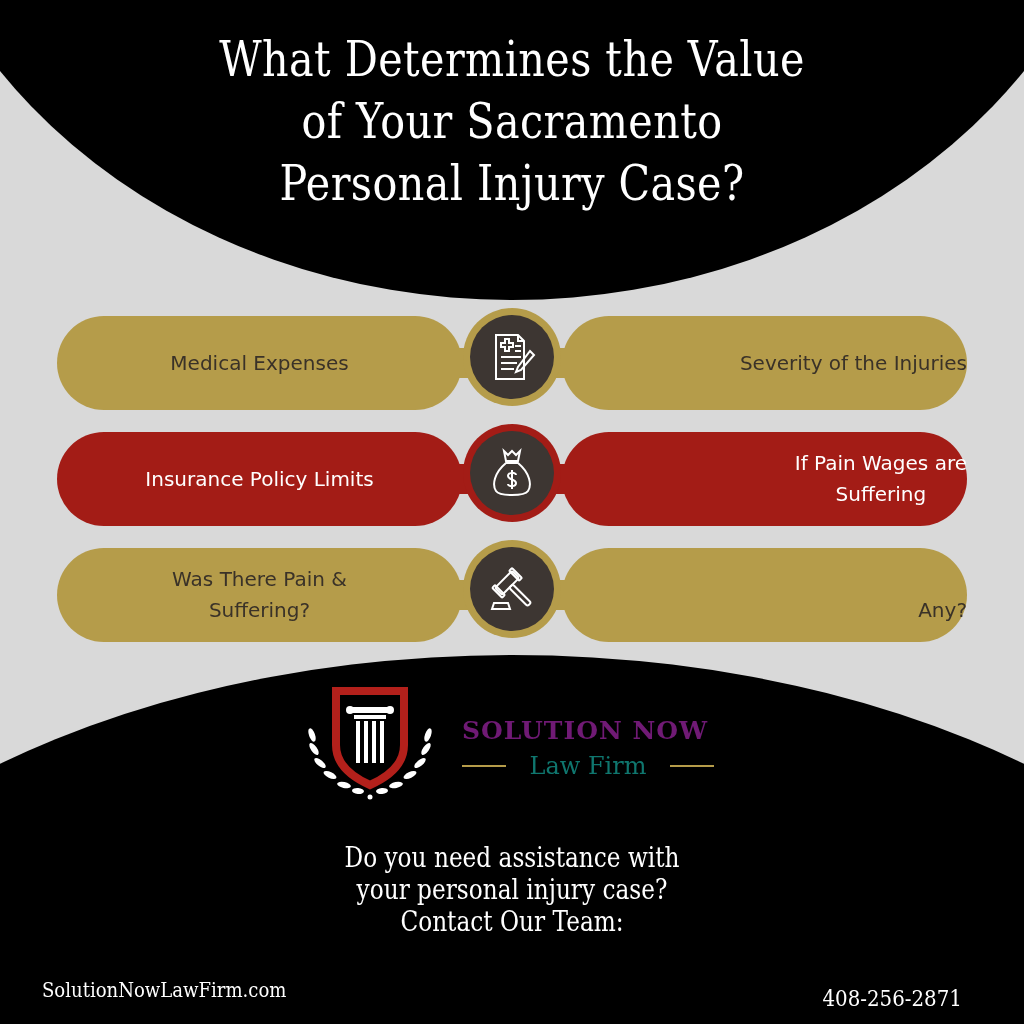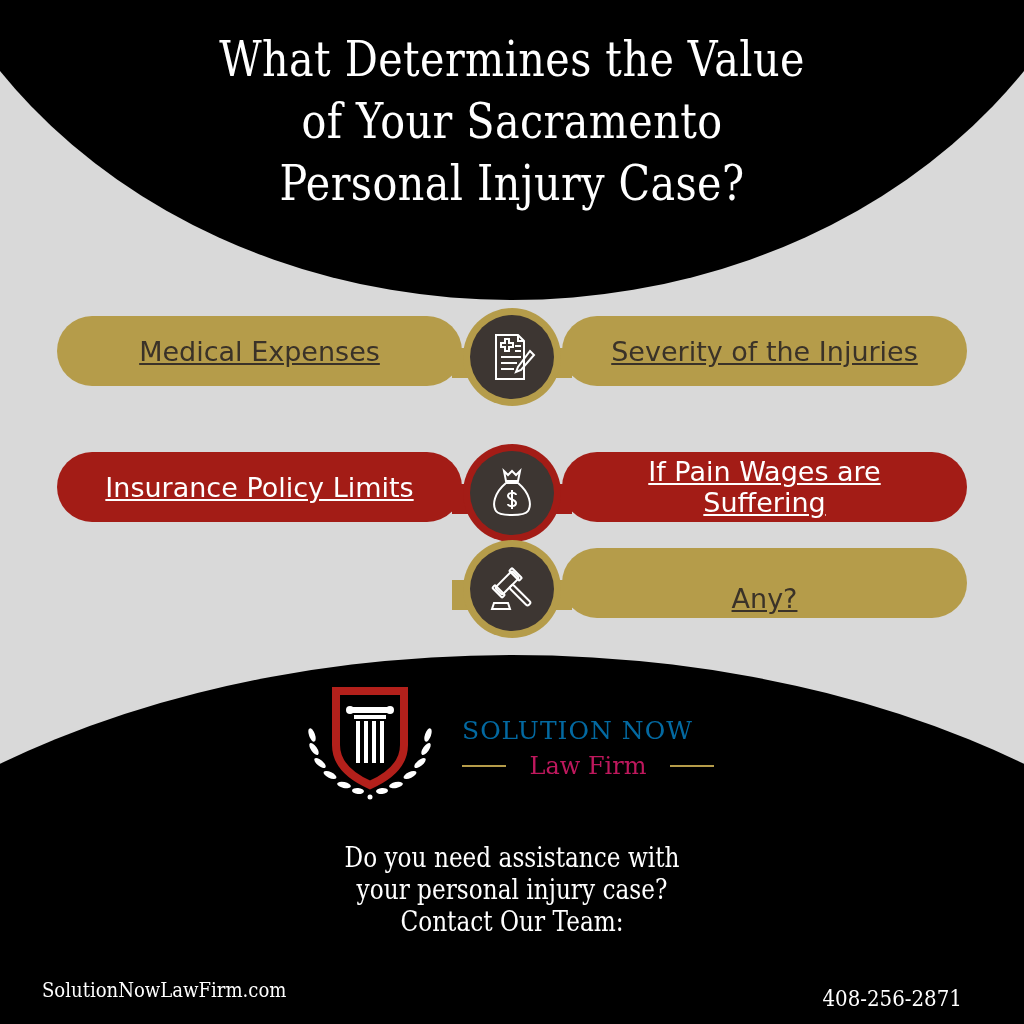--- a/index.html
+++ b/index.html
@@ -2,31 +2,31 @@
 <html><head>
 <meta charset="utf-8">
 <style>
   html, body { margin:0; padding:0; }
   body { width:1024px; height:1024px; overflow:hidden; background:#d9d9d9; position:relative; font-family:"Liberation Sans", sans-serif; }
   .top-arc { position:absolute; left:-110px; top:-760px; width:1244px; height:1060px; border-radius:50%; background:#000; }
   .bottom-arc { position:absolute; left:-310px; top:655px; width:1644px; height:1000px; border-radius:50%; background:#000; }
   .title { position:absolute; left:0; width:1024px; top:28px; text-align:center; color:#fff; font-family:"DejaVu Serif", serif; font-size:48px; line-height:62px; letter-spacing:0.5px; font-weight:normal; transform:scaleX(0.86); transform-origin:center top; }
   .title div { white-space:nowrap; }
   .row { position:absolute; left:57px; width:910px; height:94px; }
-  .pill { position:absolute; top:0; width:405px; height:70px; border-radius:47px; display:flex; align-items:center; justify-content:center; text-align:center; font-family:"DejaVu Sans", sans-serif; font-size:27px; line-height:31px;text-decoration:underline; }
+  .pill { position:absolute; top:0; width:405px; height:94px; border-radius:47px; display:flex; align-items:center; justify-content:center; text-align:center; font-family:"DejaVu Sans", sans-serif; font-size:20px; line-height:31px; }
   .pill.left { left:0; }
-  .pill.right { right:0; }
+  .pill.right { right:0;justify-content:flex-end; }
   .connector { position:absolute; left:395px; top:32px; width:120px; height:30px; }
   .hub { position:absolute; left:406px; top:-8px; width:98px; height:98px; border-radius:50%; }
   .hub-inner { position:absolute; left:413px; top:-1px; width:84px; height:84px; border-radius:50%; background:#3d3632; display:flex; align-items:center; justify-content:center; }
   .gold { background:#b59c4a; color:#3a3228; }
   .red { background:#a31c16; color:#fff; }
   .logo { position:absolute; left:300px; top:685px; width:440px; height:120px; }
-  .brand-name { position:absolute; left:462px; top:716px; color:#0369a1; font-family:"DejaVu Serif", serif; font-weight:normal; font-size:25px; letter-spacing:1px; white-space:nowrap; }
-  .brand-sub { position:absolute; left:462px; top:752px; width:252px; display:flex; align-items:center; justify-content:space-between; color:#be185d; font-family:"DejaVu Serif", serif; font-size:24px; }
+  .brand-name { position:absolute; left:462px; top:716px; color:#701a75; font-family:"DejaVu Serif", serif; font-weight:bold; font-size:25px; letter-spacing:1px; white-space:nowrap; }
+  .brand-sub { position:absolute; left:462px; top:752px; width:252px; display:flex; align-items:center; justify-content:space-between; color:#0f766e; font-family:"DejaVu Serif", serif; font-size:24px; }
   .brand-sub .line { display:block; width:44px; height:2px; background:#b59c4a; }
   .cta { position:absolute; left:0; width:1024px; top:842px; text-align:center; color:#fff; font-family:"DejaVu Serif", serif; font-size:27px; line-height:32px; transform:scaleX(0.86); transform-origin:center top; }
   .website { position:absolute; left:42px; top:978px; color:#fff; font-family:"DejaVu Serif", serif; font-size:21px; transform:scaleX(0.86); transform-origin:left top; white-space:nowrap; }
   .phone { position:absolute; right:62px; top:986px; color:#fff; font-family:"DejaVu Serif", serif; font-size:22px; transform:scaleX(0.9); transform-origin:right top; white-space:nowrap; }
 </style>
 </head>
 <body>
 
 <div class="top-arc"></div>
 <div class="bottom-arc"></div>
@@ -54,21 +54,21 @@
       <line x1="31" y1="17" x2="37" y2="17"></line>
       <line x1="31" y1="22" x2="37" y2="22"></line>
       <line x1="17" y1="28" x2="37" y2="28"></line>
       <line x1="17" y1="34" x2="33" y2="34"></line>
       <line x1="17" y1="40" x2="30" y2="40"></line>
       <path d="M46 22 L50 26 L37 41 L32 43 L34 38 Z"></path>
     </svg>
   </div>
 </div>
 
-<div class="row" style="top:452px;">
+<div class="row" style="top:432px;">
   <div class="pill left red">
     <span>Insurance Policy Limits</span>
   </div>
   <div class="pill right red">
     <span>
       <span>If Pain Wages are</span><br>
       <span>Suffering</span>
     </span>
   </div>
   <div class="connector red"></div>
@@ -78,20 +78,26 @@
       <path d="M20 6 L24 10 L28 6 L32 10 L36 6 L34 16 H22 Z"></path>
       <path d="M22 16 H34"></path>
       <path d="M22 18 C10 28 8 40 12 46 C14 49 18 50 28 50 C38 50 42 49 44 46 C48 40 46 28 34 18 Z"></path>
       <path d="M32 30 C32 27 24 27 24 31 C24 35 32 34 32 38 C32 42 24 42 24 39"></path>
       <line x1="28" y1="25" x2="28" y2="44"></line>
     </svg>
   </div>
 </div>
 
 <div class="row" style="top:548px;">
+  <div class="pill left gold">
+    <span>
+      <span>Was There Pain &amp;</span><br>
+      <span>Suffering?</span>
+    </span>
+  </div>
   <div class="pill right gold">
     <span>
       <br>
       <span>Any?</span>
     </span>
   </div>
   <div class="connector gold"></div>
   <div class="hub gold"></div>
   <div class="hub-inner">
     <svg width="56" height="56" viewBox="0 0 56 56" fill="none" stroke="#fff" stroke-width="2">

